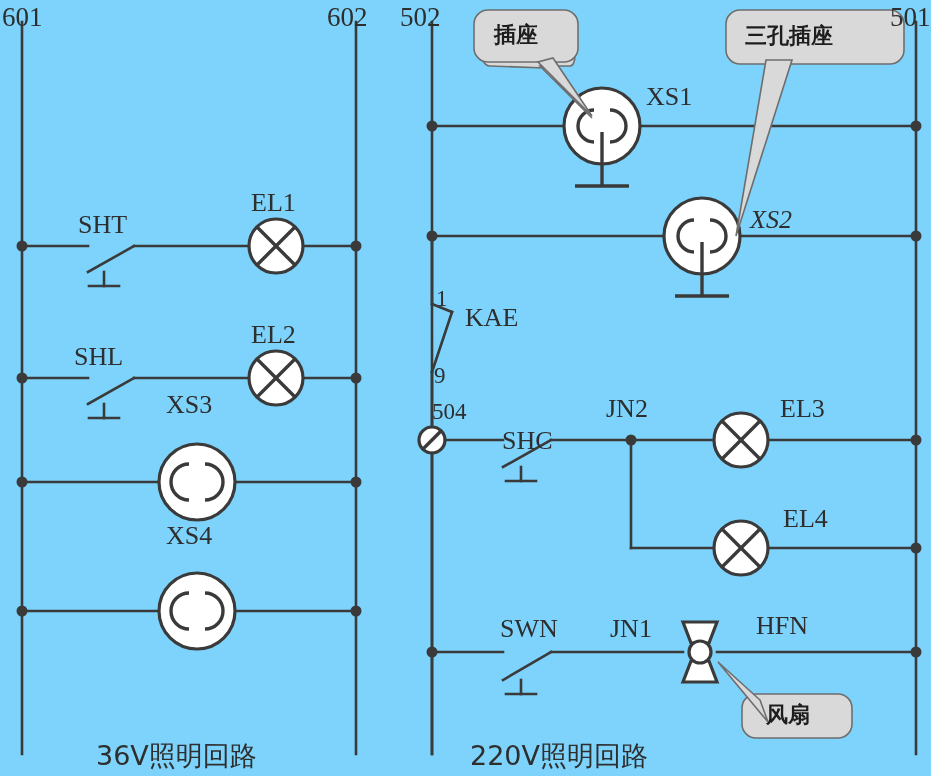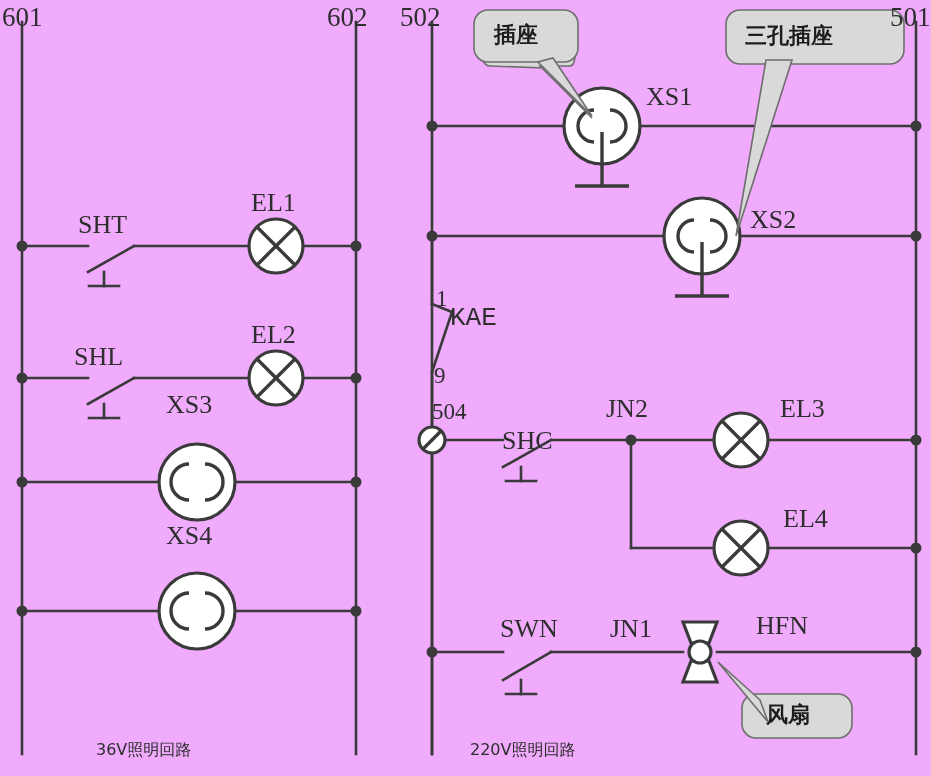--- a/index.html
+++ b/index.html
@@ -7,21 +7,21 @@
     padding: 0;
     background: #ffffff;
   }
   body {
     font-family: "Liberation Serif", "DejaVu Serif", serif;
   }
   #diagram-root {
     position: relative;
     width: 931px;
     height: 776px;
-    background: #f0abfc;
+    background: #7dd3fc;
     overflow: hidden;
   }
   #diagram-svg {
     position: absolute;
     left: 0;
     top: 0;
     width: 931px;
     height: 776px;
   }
   .wire {
@@ -71,21 +71,21 @@
     font-size: 23px;
   }
   .lbl-cn {
     font-family: "DejaVu Sans", "Liberation Sans", sans-serif;
     font-weight: bold;
     color: #1d1d1d;
     font-size: 22px;
   }
   .lbl-caption-cn {
     font-family: "DejaVu Sans", "Liberation Sans", sans-serif;
-    font-size: 16px;
+    font-size: 27px;
     color: #2e2e2e;
   }
   #watermark {
     position: absolute;
     right: 4px;
     bottom: 2px;
     text-align: right;
     user-select: none;
   }
   #watermark .wm-top {
@@ -296,24 +296,24 @@
 
   <div class="lbl lbl-comp" style="left:166px; top:392px;">XS3</div>
   <div class="lbl lbl-comp" style="left:166px; top:523px;">XS4</div>
 
   <div class="lbl lbl-caption-cn" style="left:96px; top:742px;">36V照明回路</div>
 
   <div class="lbl lbl-rail" style="left:400px; top:4px;">502</div>
   <div class="lbl lbl-rail" style="left:890px; top:4px;">501</div>
 
   <div class="lbl lbl-comp" style="left:646px; top:84px;">XS1</div>
-  <div class="lbl lbl-comp" style="left:750px; top:207px;">XS2</div>
+  <div class="lbl lbl-comp" style="left:750px; top:207px;font-style:italic;">XS2</div>
 
   <div class="lbl lbl-num" style="left:436px; top:287px;">1</div>
-  <div class="lbl lbl-comp" style="left:450px; top:305px;font-family:Liberation Mono, monospace;">KAE</div>
+  <div class="lbl lbl-comp" style="left:465px; top:305px;">KAE</div>
   <div class="lbl lbl-num" style="left:434px; top:364px;">9</div>
   <div class="lbl lbl-num" style="left:432px; top:400px;">504</div>
 
   <div class="lbl lbl-comp" style="left:502px; top:396px;margin-top:32px;">SHC</div>
   <div class="lbl lbl-comp" style="left:606px; top:396px;">JN2</div>
   <div class="lbl lbl-comp" style="left:780px; top:396px;">EL3</div>
   <div class="lbl lbl-comp" style="left:783px; top:506px;">EL4</div>
 
   <div class="lbl lbl-comp" style="left:500px; top:616px;">SWN</div>
   <div class="lbl lbl-comp" style="left:610px; top:616px;">JN1</div>

